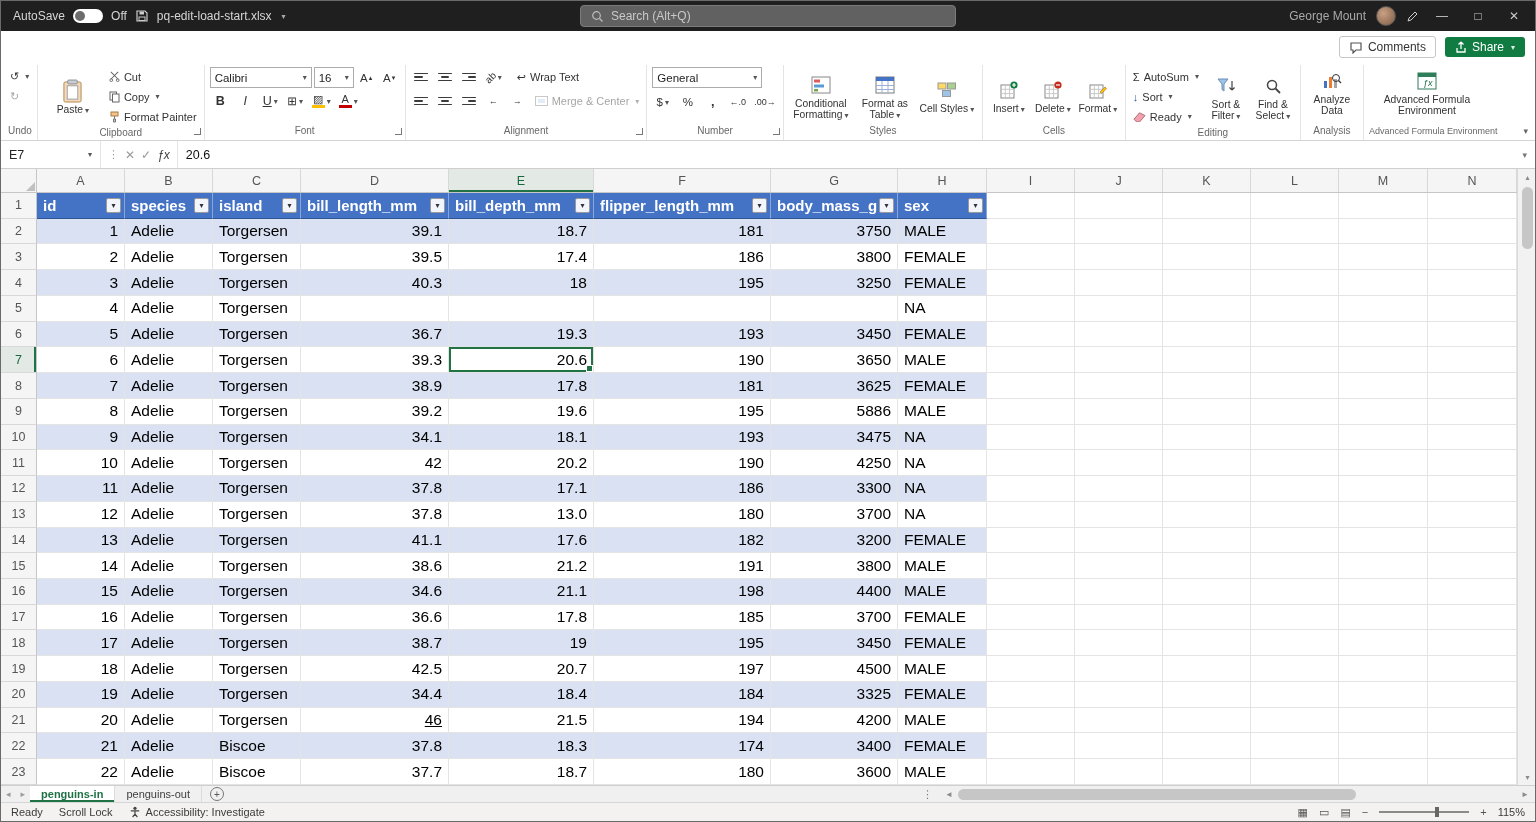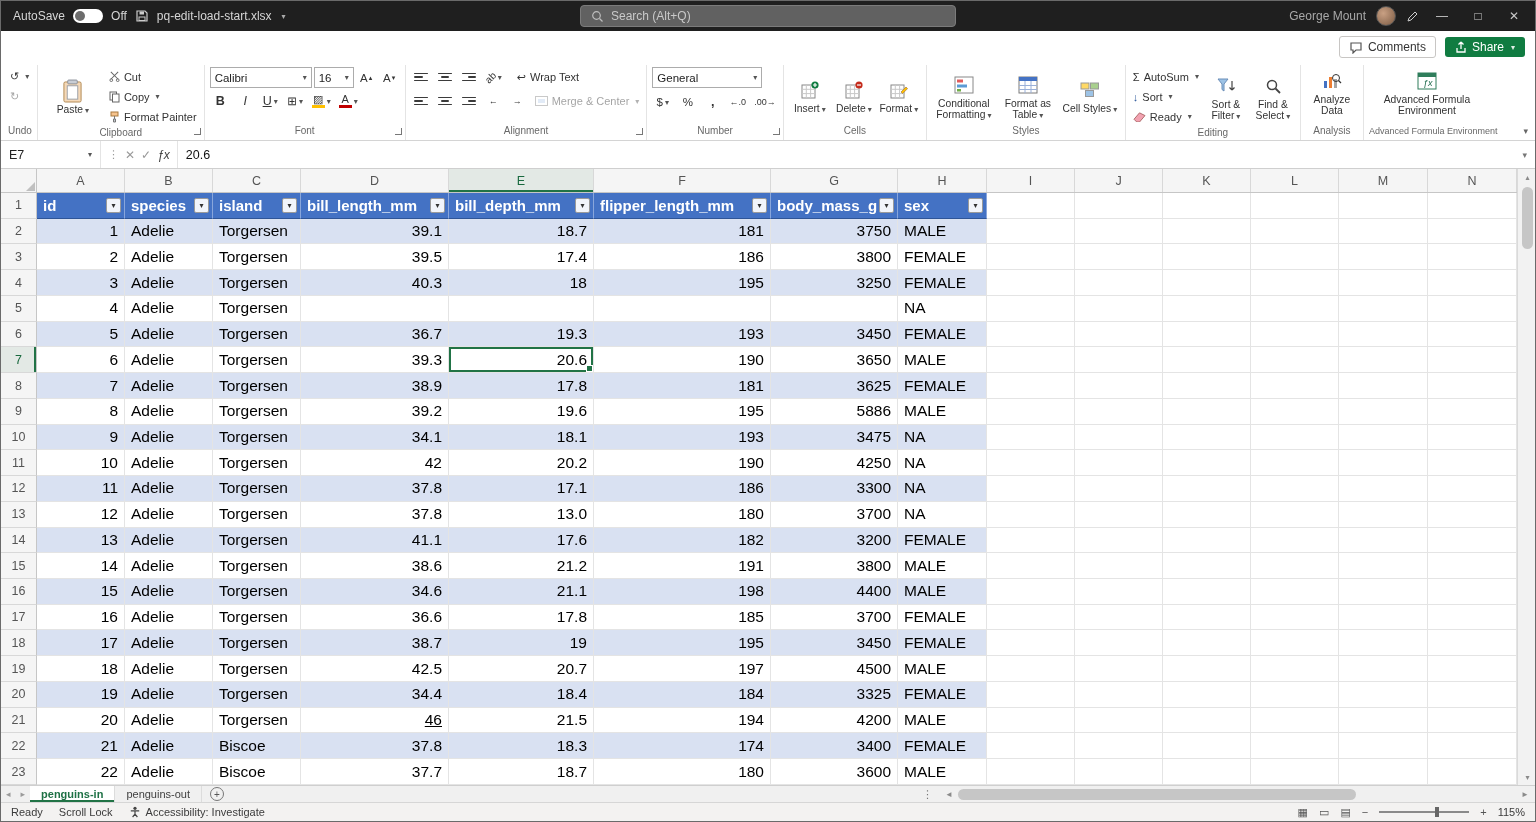--- a/index.html
+++ b/index.html
@@ -378,20 +378,57 @@
               <span>$</span>
               <span class="caret">▾</span>
             </button>
           <button class="tbtn">%</button>
           <button class="tbtn bold">,</button>
           <button class="tbtn tiny">←.0</button>
           <button class="tbtn tiny">.00→</button>
         </div>
       </div>
       <div class="grp-label">Number</div>
+    </div>
+
+    <div class="grp">
+      <div class="grp-body r">
+        <button class="bigbtn" style="width:64px">
+          <span class="icon">
+              <svg width="20" height="18" viewBox="0 0 20 18">
+                <rect x="1" y="1" width="18" height="16" fill="#fff" stroke="#888"></rect>
+                <rect x="3" y="3.5" width="6" height="3" fill="#E05C5C"></rect>
+                <rect x="3" y="8.5" width="10" height="3" fill="#5B9BD5"></rect>
+                <rect x="3" y="13" width="4" height="2.5" fill="#70AD47"></rect>
+              </svg>
+            </span>
+          <span><span>Conditional Formatting</span><span class="caret">▾</span></span>
+        </button>
+        <button class="bigbtn">
+          <span class="icon">
+              <svg width="20" height="18" viewBox="0 0 20 18">
+                <rect x="1" y="1" width="18" height="16" fill="#fff" stroke="#7A7A7A"></rect>
+                <rect x="1" y="1" width="18" height="4" fill="#4472C4"></rect>
+                <path d="M1 9.5h18M1 13.5h18M7 5v12M13 5v12" stroke="#9AB0D8" fill="none"></path>
+              </svg>
+            </span>
+          <span><span>Format as Table</span><span class="caret">▾</span></span>
+        </button>
+        <button class="bigbtn">
+          <span class="icon">
+              <svg width="20" height="18" viewBox="0 0 20 18">
+                <rect x="1" y="2" width="8" height="6" fill="#FFD966" stroke="#999"></rect>
+                <rect x="10.5" y="2" width="8" height="6" fill="#A9D08E" stroke="#999"></rect>
+                <rect x="5.5" y="9.5" width="8" height="6" fill="#9DC3E6" stroke="#999"></rect>
+              </svg>
+            </span>
+          <span><span>Cell Styles</span><span class="caret">▾</span></span>
+        </button>
+      </div>
+      <div class="grp-label">Styles</div>
     </div>
 
     <div class="grp">
       <div class="grp-body r">
         <button class="bigbtn" style="width:42px">
           <span class="icon">
               <svg width="18" height="18" viewBox="0 0 18 18">
                 <rect x="1" y="4" width="13" height="13" fill="#fff" stroke="#888"></rect>
                 <path d="M1 8.3h13M1 12.6h13M5.3 4v13M9.6 4v13" stroke="#C8C8C8"></path>
                 <circle cx="14" cy="4" r="3.6" fill="#107C41"></circle>
@@ -419,57 +456,20 @@
                 <path d="M11 11l5-5 1.6 1.6-5 5z" fill="#FFC000" stroke="#A97B3F" stroke-width=".7"></path>
               </svg>
             </span>
           <span><span>Format</span><span class="caret">▾</span></span>
         </button>
       </div>
       <div class="grp-label">Cells</div>
     </div>
 
     <div class="grp">
-      <div class="grp-body r">
-        <button class="bigbtn" style="width:64px">
-          <span class="icon">
-              <svg width="20" height="18" viewBox="0 0 20 18">
-                <rect x="1" y="1" width="18" height="16" fill="#fff" stroke="#888"></rect>
-                <rect x="3" y="3.5" width="6" height="3" fill="#E05C5C"></rect>
-                <rect x="3" y="8.5" width="10" height="3" fill="#5B9BD5"></rect>
-                <rect x="3" y="13" width="4" height="2.5" fill="#70AD47"></rect>
-              </svg>
-            </span>
-          <span><span>Conditional Formatting</span><span class="caret">▾</span></span>
-        </button>
-        <button class="bigbtn">
-          <span class="icon">
-              <svg width="20" height="18" viewBox="0 0 20 18">
-                <rect x="1" y="1" width="18" height="16" fill="#fff" stroke="#7A7A7A"></rect>
-                <rect x="1" y="1" width="18" height="4" fill="#4472C4"></rect>
-                <path d="M1 9.5h18M1 13.5h18M7 5v12M13 5v12" stroke="#9AB0D8" fill="none"></path>
-              </svg>
-            </span>
-          <span><span>Format as Table</span><span class="caret">▾</span></span>
-        </button>
-        <button class="bigbtn">
-          <span class="icon">
-              <svg width="20" height="18" viewBox="0 0 20 18">
-                <rect x="1" y="2" width="8" height="6" fill="#FFD966" stroke="#999"></rect>
-                <rect x="10.5" y="2" width="8" height="6" fill="#A9D08E" stroke="#999"></rect>
-                <rect x="5.5" y="9.5" width="8" height="6" fill="#9DC3E6" stroke="#999"></rect>
-              </svg>
-            </span>
-          <span><span>Cell Styles</span><span class="caret">▾</span></span>
-        </button>
-      </div>
-      <div class="grp-label">Styles</div>
-    </div>
-
-    <div class="grp">
       <div class="grp-body r" style="gap:3px">
         <div class="c">
           <button class="sbtn">
               <span>Σ</span>
               <span>AutoSum</span>
               <span class="caret">▾</span>
             </button>
           <button class="sbtn">
               <span style="color:#2B579A">↓</span>
               <span>Sort</span>

